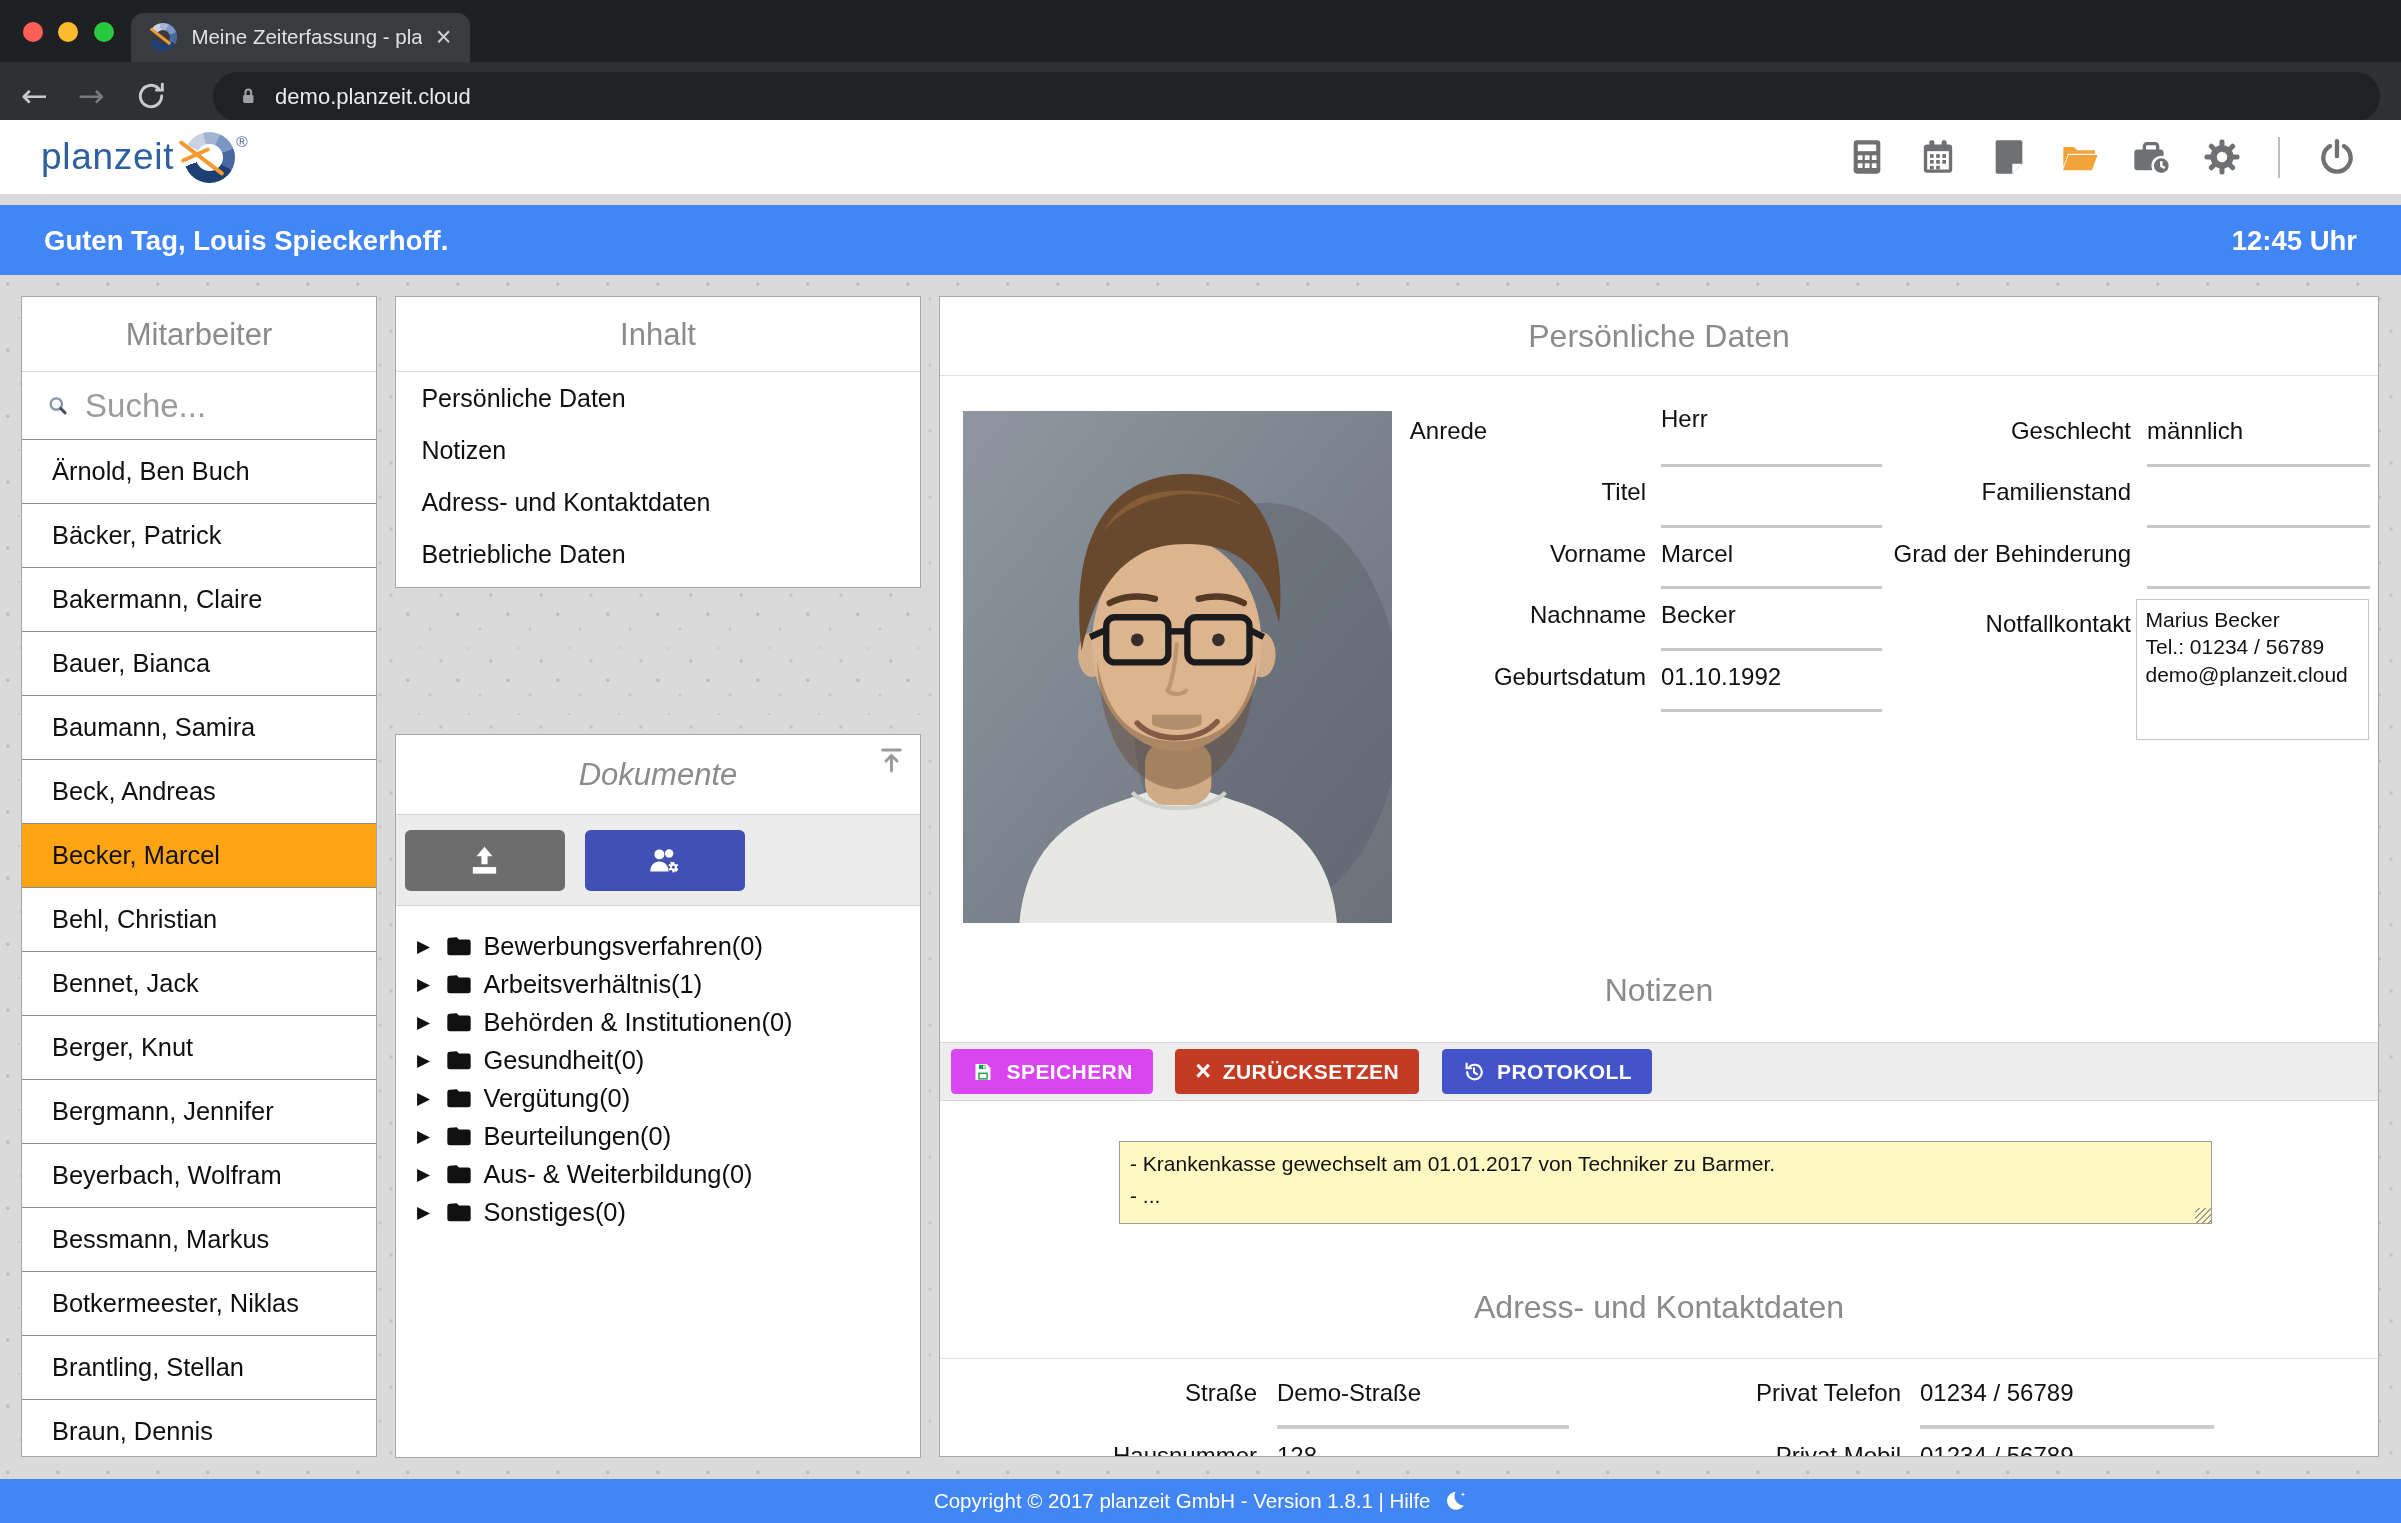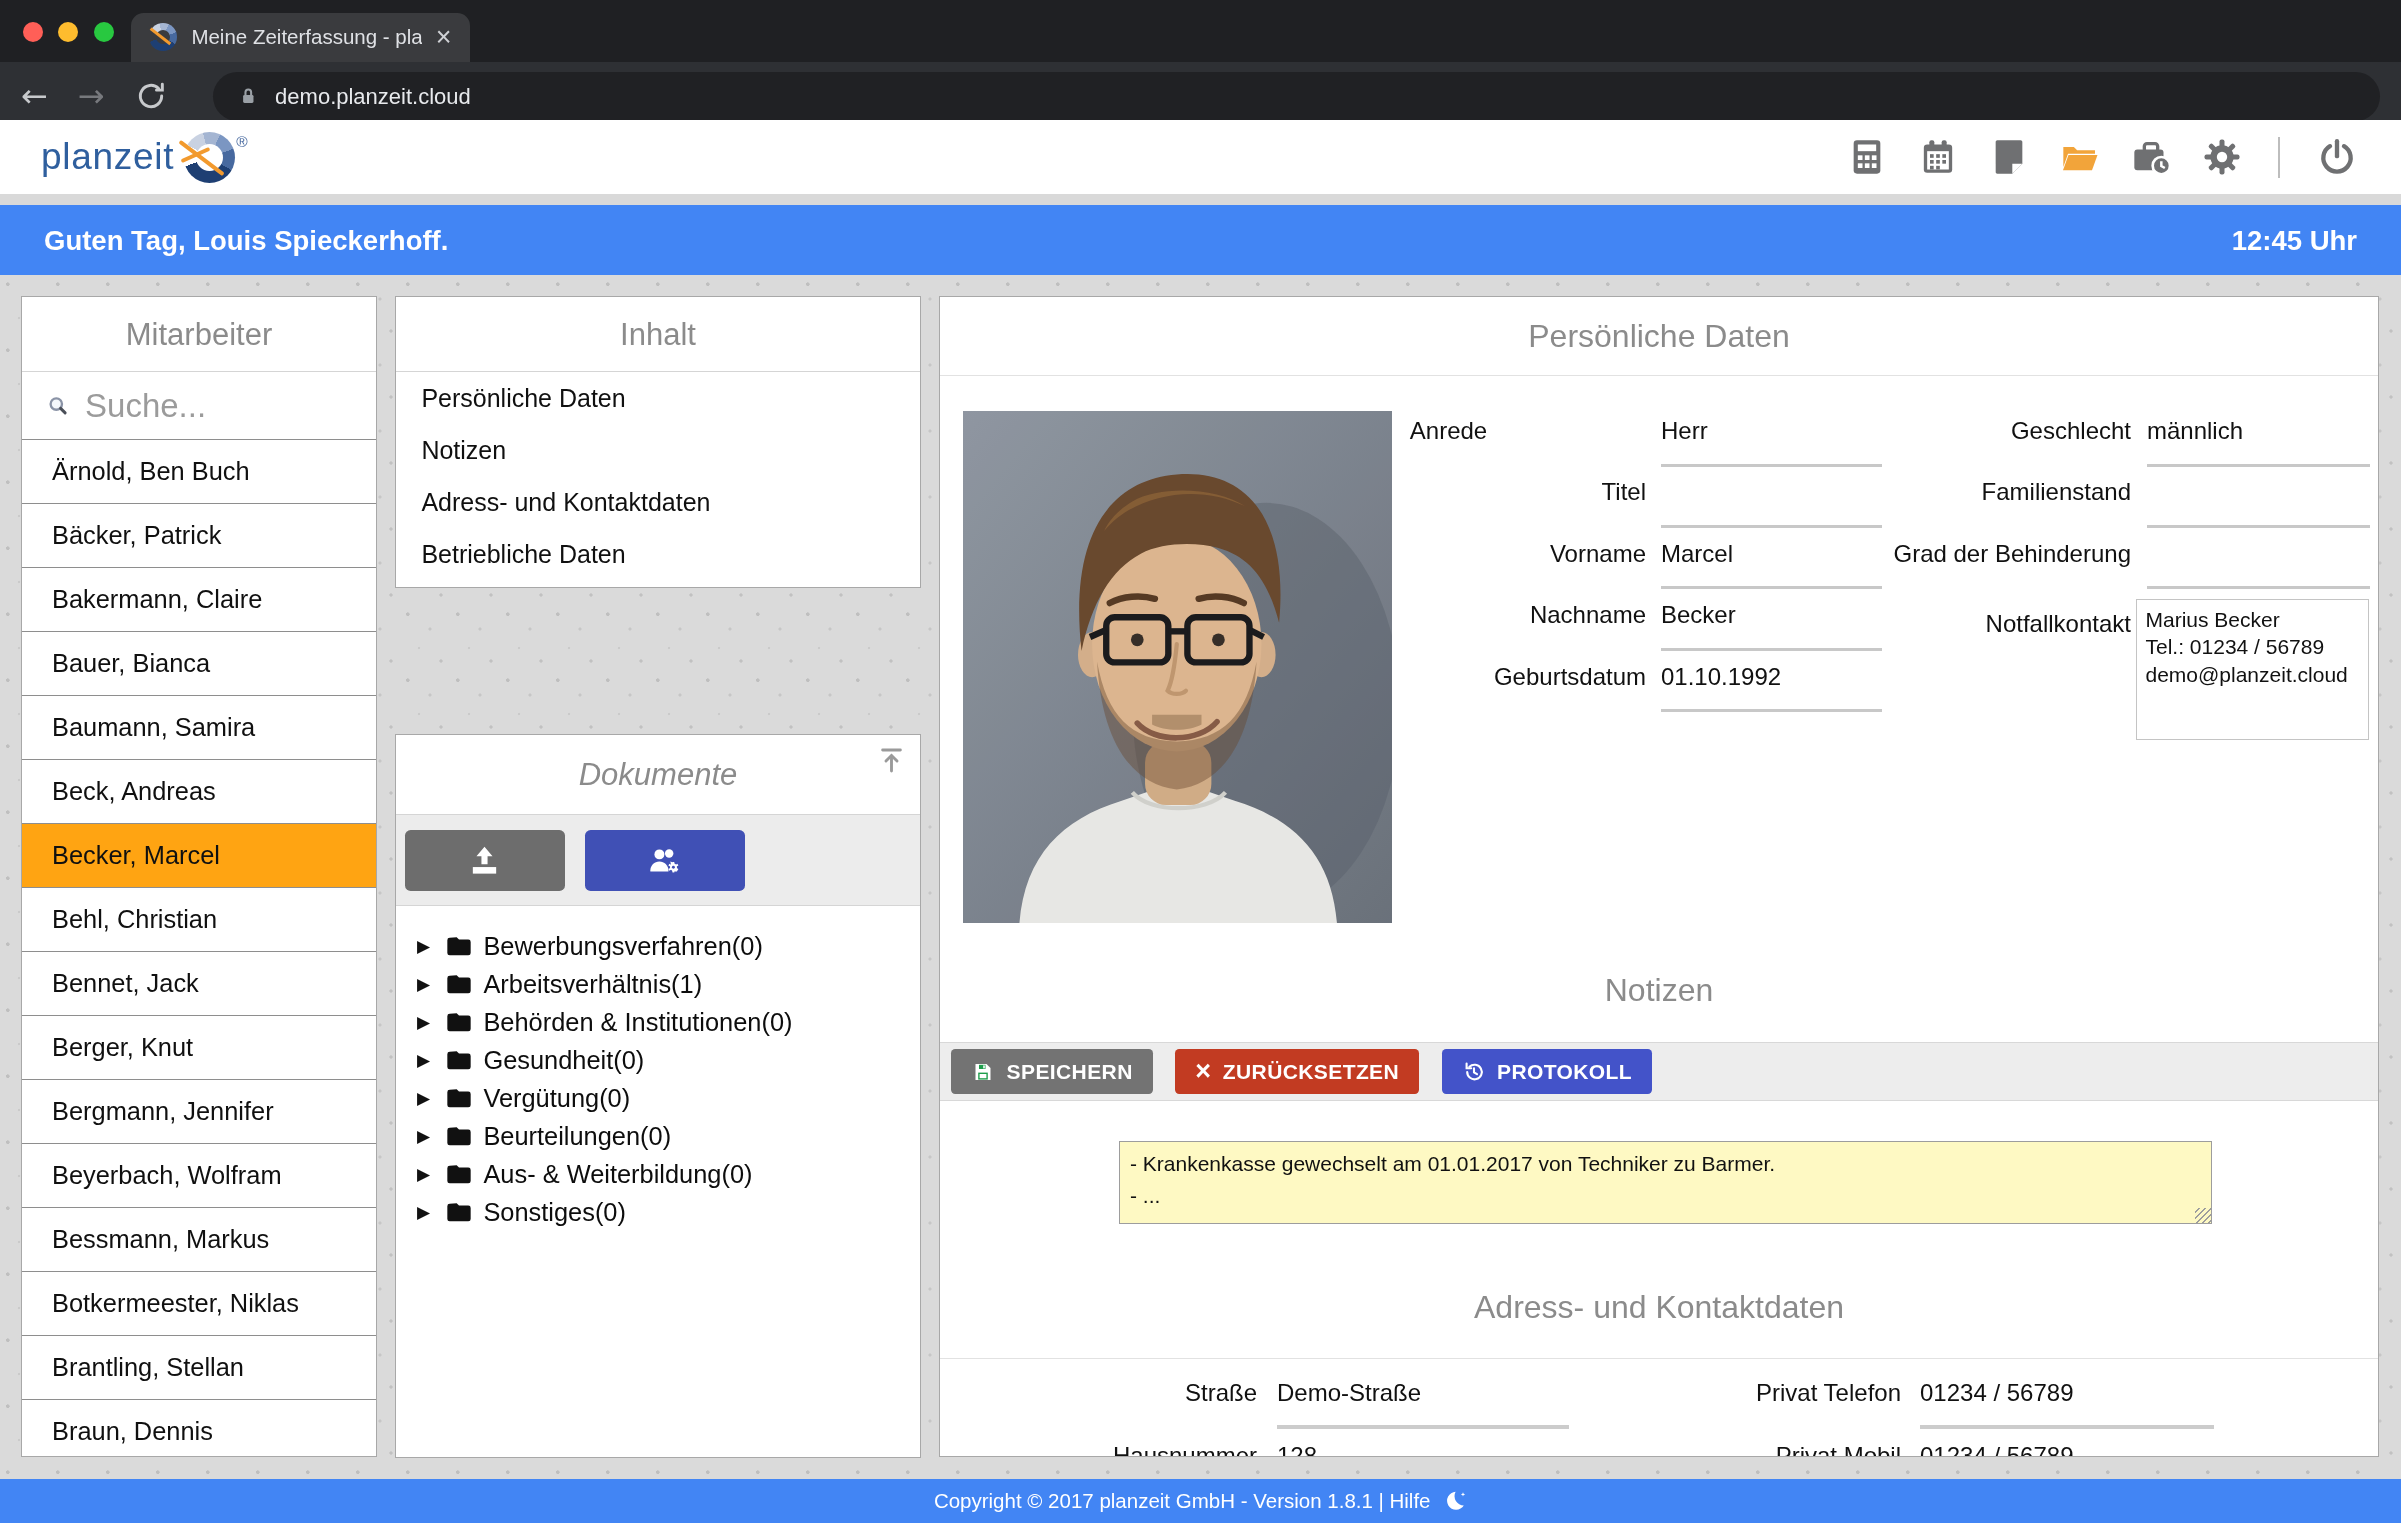--- a/index.html
+++ b/index.html
@@ -101,21 +101,21 @@
   .funder { position:absolute; height:2.8px; background:#c8c8c8; }
   .notfall-box { position:absolute; left:1196px; top:302px; width:233px; height:141px;
     border:1.4px solid #c4c4c4; font-size:21px; line-height:1.32; padding:5.6px 8.5px; color:#111;
     resize:none; outline:none; font-family:inherit; background:#fff; overflow:hidden; }
   .sec-title { position:absolute; left:0; width:100%; text-align:center; color:#8b8b8b; font-size:32px; }
   .notes-strip { position:absolute; left:0; right:0; top:745px; height:59px; background:#ededed;
     border-top:0.7px solid #d8d8d8; border-bottom:0.7px solid #d8d8d8; display:flex; align-items:center;
     gap:22.6px; padding-left:11.3px; }
   .act-btn { height:45px; border:none; border-radius:4.2px; color:#fff; font-weight:bold; font-size:21px;
     display:flex; align-items:center; gap:11.3px; padding:0 20px; font-family:inherit; letter-spacing:0.4px; }
-  .b-save{background:#737373;} .b-reset{background:#c23b22;} .b-proto{background:#4353c9;}
+  .b-save{background:#d946ef;} .b-reset{background:#c23b22;} .b-proto{background:#4353c9;}
   .act-btn svg { width:24px; height:24px; }
   .xglyph { font-size:27px; font-weight:bold; line-height:1; }
   .notes-area { position:absolute; left:179px; top:844px; width:1093px; height:83px;
     border:1.4px solid #9d9d9d; background:#fef9c3; font-size:21px; line-height:1.55; padding:5.6px 10px;
     color:#111; resize:none; outline:none; font-family:inherit; overflow:hidden; }
   .grip { position:absolute; left:1255px; top:911px; width:15.5px; height:15.5px;
     background:repeating-linear-gradient(135deg,transparent 0 2.8px,#9d9d9d 2.8px 4.2px); }
   .addr-divider { position:absolute; left:0; right:0; top:1061px; height:1.4px; background:#e2e2e2; }
 
   .footer { position:absolute; left:0; bottom:0; width:100%; height:44px; background:#4285f4;
@@ -396,21 +396,21 @@
       </g>
       <circle cx="247" cy="324" r="9" fill="#39302a"></circle>
       <circle cx="362" cy="324" r="9" fill="#39302a"></circle>
       <path d="M303 330 C300 362 296 384 290 396 C296 402 310 402 316 396" fill="none" stroke="#c79d74" stroke-width="6" stroke-linecap="round"></path>
       <path d="M247 442 C272 470 334 470 360 440" fill="none" stroke="#8c5f49" stroke-width="8" stroke-linecap="round"></path>
       <rect width="608" height="725" fill="#000" opacity="0.04"></rect>
     </svg>
 
     <span class="flabel" style="left:311px; top:120px; width:395px;text-align:center;">Anrede</span>
     <div>
-      <span class="fvalue" style="left:721px; top:120px;">Herr</span>
+      <span class="fvalue" style="left:721px; top:108px;">Herr</span>
       <div class="funder" style="left:721px; top:167px; width:221px;"></div>
     </div>
     <span class="flabel" style="left:311px; top:181px; width:395px;">Titel</span>
     <div>
       <span class="fvalue" style="left:721px; top:181px;"></span>
       <div class="funder" style="left:721px; top:228px; width:221px;"></div>
     </div>
     <span class="flabel" style="left:311px; top:243px; width:395px;">Vorname</span>
     <div>
       <span class="fvalue" style="left:721px; top:243px;">Marcel</span>

